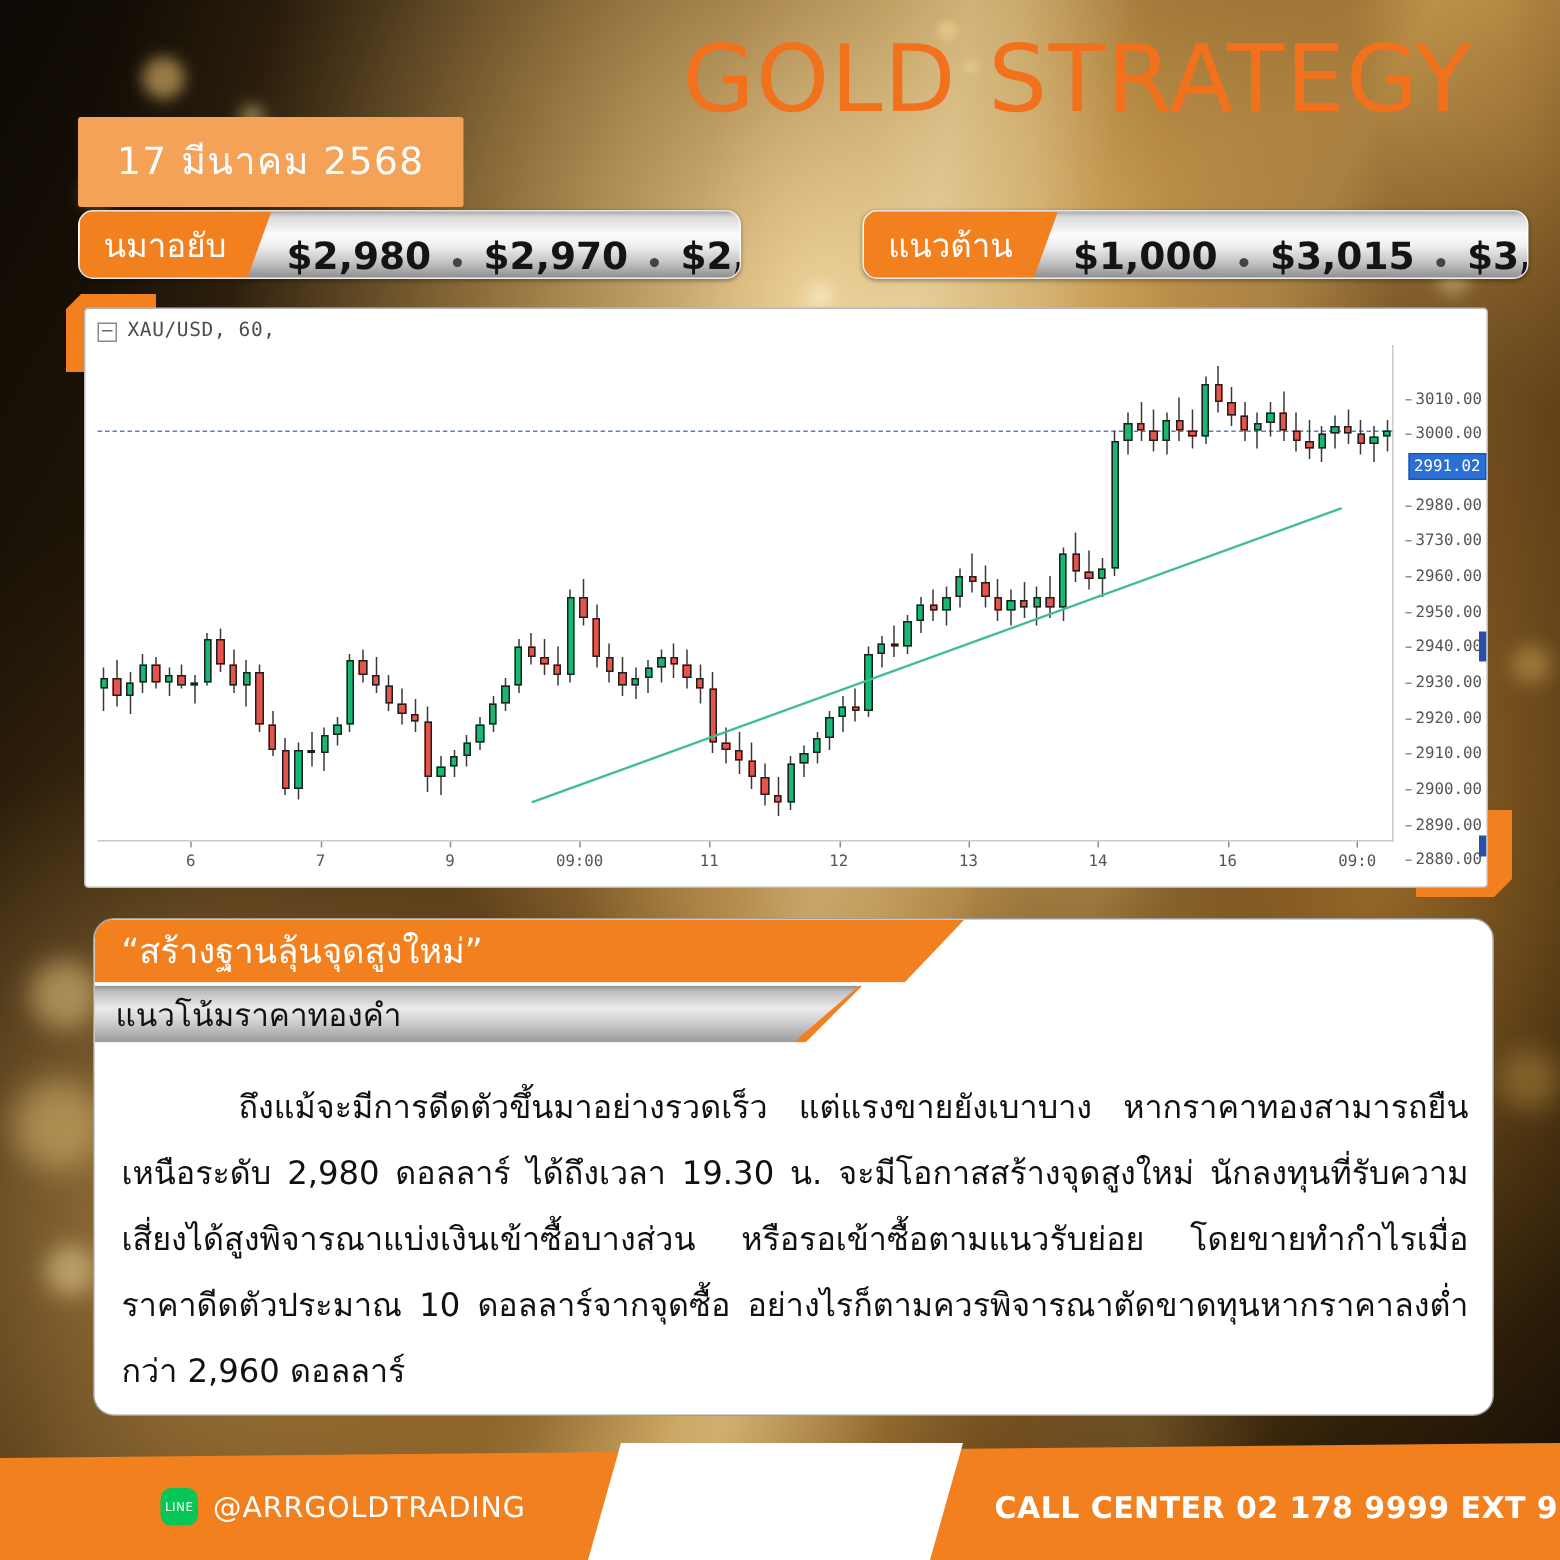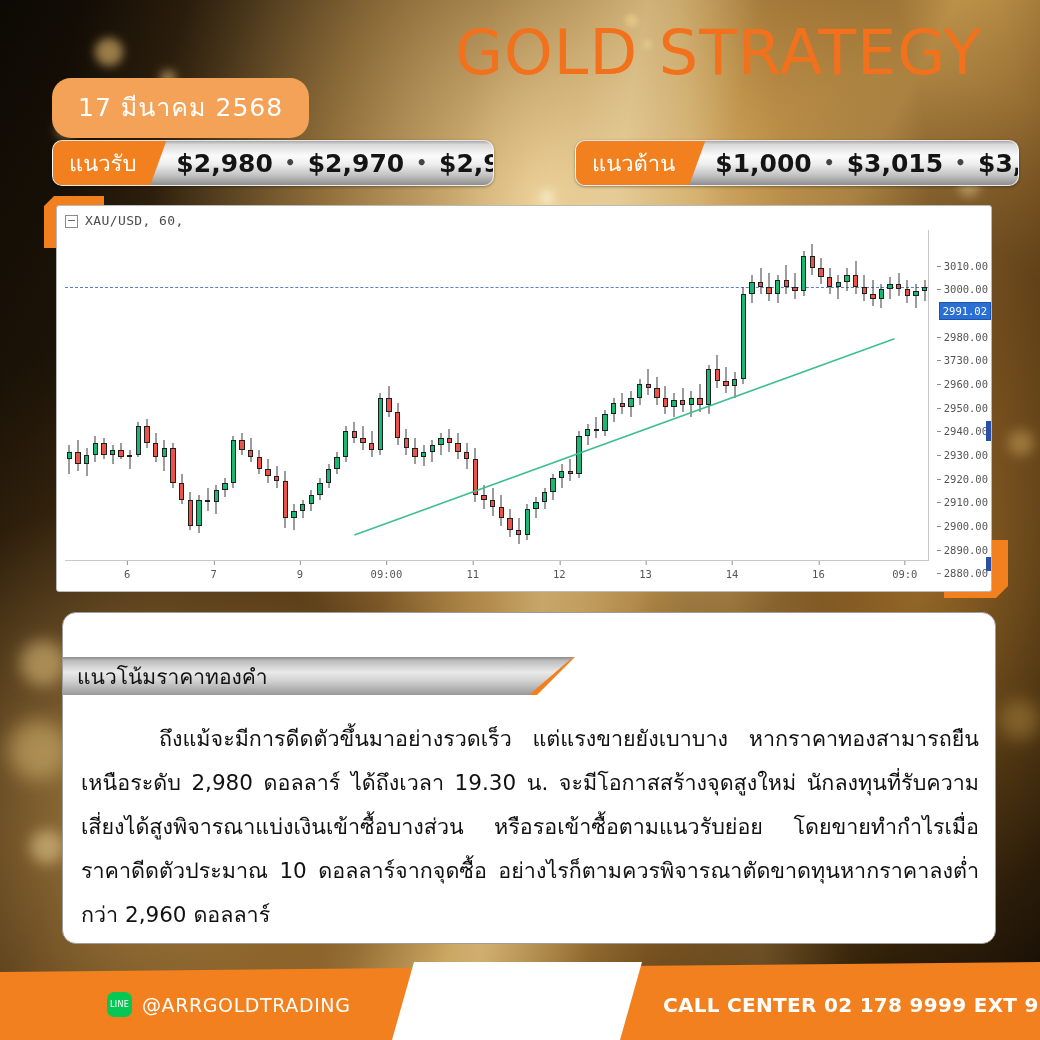--- a/index.html
+++ b/index.html
@@ -32,41 +32,41 @@
 
   
   .title{
     position:absolute;left:455px;top:22px;width:600px;
     font-size:62px;line-height:62px;letter-spacing:1px;
     color:#f2711c;font-weight:400;white-space:nowrap;
     font-family:"DejaVu Sans","Liberation Sans",sans-serif;
   }
   .date-badge{
     position:absolute;left:52px;top:78px;
-    padding:9px 26px 11px 26px;border-radius:19px;
+    padding:9px 26px 11px 26px;border-radius:2px;
     background:#f3a257;color:#ffffff;font-size:25px;letter-spacing:1px;
     white-space:nowrap;
   }
 
   
   .lvbar{
     position:absolute;height:44px;border-radius:10px;overflow:hidden;
     border:1px solid rgba(255,255,255,.75);
     display:flex;align-items:stretch;
     box-shadow:0 1px 3px rgba(0,0,0,.35);
     background:linear-gradient(180deg,#a9a9a9 0%,#d9d9d9 8%,#fbfbfb 34%,#efefef 52%,#c2c2c2 78%,#8f8f8f 100%);
   }
   .lvbar .tab{
     position:relative;background:#f2801f;color:#fff;font-size:22px;
     display:flex;align-items:center;padding:0 22px 0 16px;white-space:nowrap;
     clip-path:polygon(0 0, 100% 0, calc(100% - 16px) 100%, 0 100%);
     padding-right:30px;
   }
   .lvbar .vals{
-    flex:1;display:flex;align-items:center;gap:10px;padding:0 16px 0 10px;
+    flex:1;display:flex;align-items:flex-end;gap:10px;padding:0 16px 0 10px;
     color:#141414;font-size:25px;font-weight:bold;white-space:nowrap;
     letter-spacing:0px;
   }
   .lvbar .dot{font-size:17px;color:#444;line-height:1;padding:0 2px;}
   #support-bar{left:52px;top:140px;width:440px;}
   #resist-bar{left:546px;top:140px;width:442px;margin-left:29px;}
 
   
   .accent-tl{
     position:absolute;left:44px;top:196px;width:60px;height:52px;background:#f2801f;
@@ -209,21 +209,21 @@
     <div class="bok" style="left:8px;top:720px;width:60px;height:60px;background:rgba(250,200,115,.4);filter:blur(10px);"></div>
     <div class="bok" style="left:30px;top:830px;width:34px;height:34px;background:rgba(255,220,150,.45);filter:blur(7px);"></div>
     <div class="bok" style="left:1000px;top:700px;width:40px;height:40px;background:rgba(200,150,70,.35);filter:blur(9px);"></div>
     <div class="bok" style="left:1008px;top:430px;width:26px;height:26px;background:rgba(230,180,100,.35);filter:blur(6px);"></div>
   </div>
 
   <div class="title">GOLD STRATEGY</div>
   <div class="date-badge">17  มีนาคม  2568</div>
 
   <div class="lvbar" id="support-bar">
-    <div class="tab">แนวรับ</div>
+    <div class="tab">นมาอยับ</div>
     <div class="vals">
       <span>$2,980</span>
       <span class="dot">•</span>
       <span>$2,970</span>
       <span class="dot">•</span>
       <span>$2,960</span>
     </div>
   </div>
 
   <div class="lvbar" id="resist-bar">
@@ -678,20 +678,21 @@
         <div class="xtick" style="left: 415.808px;">11</div>
         <div class="xtick" style="left: 502.208px; margin-top: 42px;">12</div>
         <div class="xtick" style="left: 588.608px;">13</div>
         <div class="xtick" style="left: 675.008px;">14</div>
         <div class="xtick" style="left: 761.408px;">16</div>
         <div class="xtick" style="left: 847.808px;">09:0</div>
       </div>
   </div>
 
   <div id="body-panel">
+    <div class="headline">“สร้างฐานลุ้นจุดสูงใหม่”</div>
     <div class="subline">แนวโน้มราคาทองคำ</div>
     <div class="subline-edge"></div>
     <div class="para">ถึงแม้จะมีการดีดตัวขึ้นมาอย่างรวดเร็ว แต่แรงขายยังเบาบาง หากราคาทองสามารถยืนเหนือระดับ 2,980 ดอลลาร์ ได้ถึงเวลา 19.30 น. จะมีโอกาสสร้างจุดสูงใหม่ นักลงทุนที่รับความเสี่ยงได้สูงพิจารณาแบ่งเงินเข้าซื้อบางส่วน หรือรอเข้าซื้อตามแนวรับย่อย โดยขายทำกำไรเมื่อราคาดีดตัวประมาณ 10 ดอลลาร์จากจุดซื้อ อย่างไรก็ตามควรพิจารณาตัดขาดทุนหากราคาลงต่ำกว่า 2,960 ดอลลาร์</div>
   </div>
 
   <div id="footer">
     <div class="f-orange"></div>
     <div class="f-white"></div>
   </div>
   <div class="line-chip">

